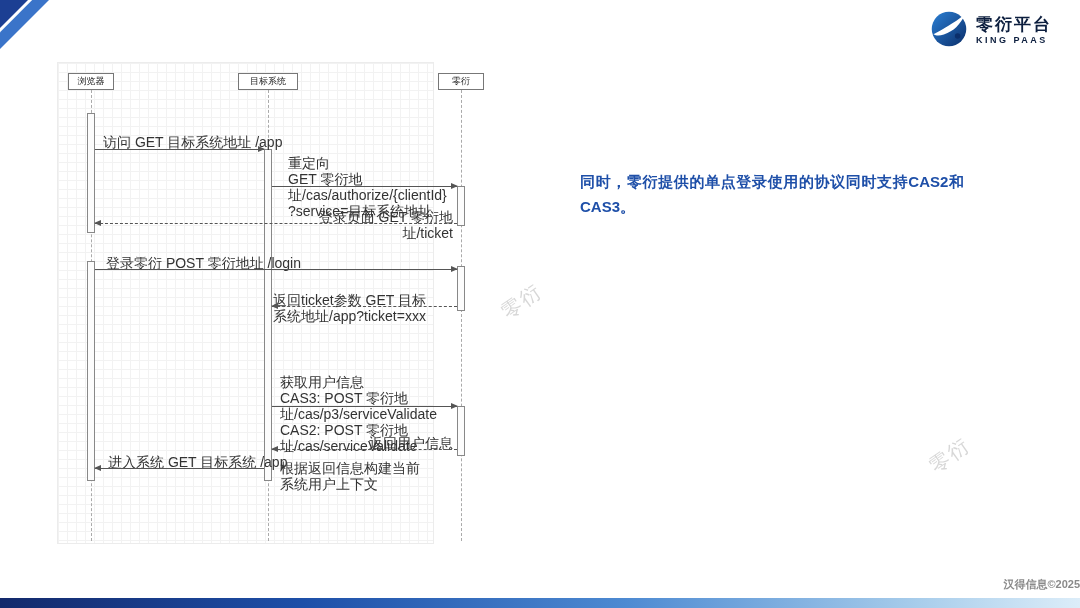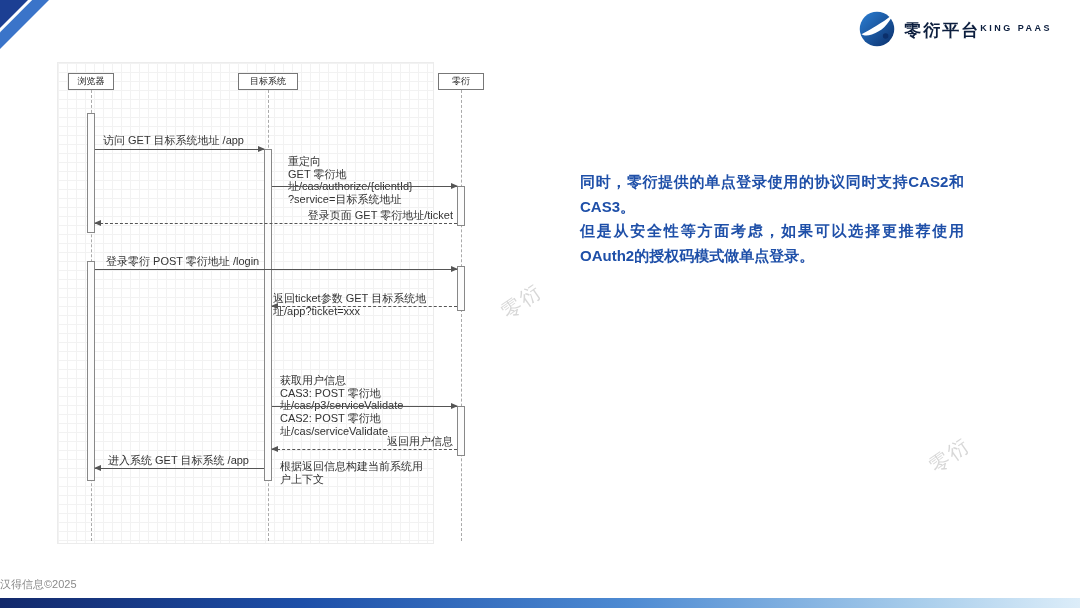--- a/index.html
+++ b/index.html
@@ -16,42 +16,42 @@
   .corner .c2 { position:absolute; inset:0; background:#3a74c9; clip-path:polygon(46% 0,70% 0,0 70%,0 46%); }
 
   
   .title {
     position:absolute; left:64px; top:28px;
     font-size:26px; font-weight:bold; color:#1b50a8; letter-spacing:1px;
   }
 
   
   .logo { position:absolute; right:28px; top:10px; display:flex; align-items:center; gap:8px; }
-  .logo-text { display:flex; flex-direction:row; line-height:1.1;justify-content:space-between; }
+  .logo-text { display:flex; flex-direction:column; line-height:1.1;justify-content:space-between; }
   .logo-name { font-size:17px; font-weight:bold; color:#0c1e3e; letter-spacing:2px; }
   .logo-sub { font-size:9px; font-weight:bold; color:#0c1e3e; letter-spacing:2.5px; margin-top:2px; }
 
   
   .diagram {
     position:absolute; left:57px; top:62px; width:377px; height:482px;
     border:1px solid #ececec; background:#fff;
     background-image:
       linear-gradient(#f2f2f2 1px, transparent 1px),
       linear-gradient(90deg,#f2f2f2 1px, transparent 1px);
     background-size:9px 9px;
   }
   .participant {
     position:absolute; height:17px; line-height:15px; text-align:center;
     border:1px solid #777; background:#fff; font-size:9px; color:#222;
   }
   .lifeline { position:absolute; top:27px; height:451px; width:0; border-left:1px dashed #aaa; }
   .activation { position:absolute; width:8px; border:1px solid #888; background:#fcfcfc; }
 
   .msg-label {
-    position:absolute; font-size:11px; color:#333; line-height:1.15;
+    position:absolute; font-size:14px; color:#333; line-height:1.15;
     white-space:pre-line;
   }
   .msg-label.right { text-align:right; }
   .arrow { position:absolute; height:0; border-top:1px solid #555; }
   .arrow.dashed { border-top-style:dashed; }
   .arrow.to-right::after {
     content:""; position:absolute; right:-1px; top:-4px;
     border-left:7px solid #555; border-top:3.5px solid transparent; border-bottom:3.5px solid transparent;
   }
   .arrow.to-left::before {
@@ -67,22 +67,22 @@
   .desc .strong { color:#1e4fa8; font-weight:bold; }
 
   
   .watermark {
     position:absolute; font-size:20px; color:rgba(110,110,110,0.28);
     transform:rotate(-35deg); letter-spacing:2px; pointer-events:none;
   }
 
   
   .footer-text {
-    position:absolute; left:0; right:0; bottom:16px; text-align:left;
-    font-size:11px; color:#8a8a8a;
+    position:absolute; left:0; right:0; bottom:16px; text-align:right;
+    font-size:11px; color:#8a8a8a;font-weight:bold;
   }
   .bottom-bar {
     position:absolute; left:0; right:0; bottom:0; height:10px;
     background:linear-gradient(90deg,#13296b 0%,#1d4fa8 28%,#4d8ad2 58%,#a8cdeb 85%,#dcedf9 100%);
   }
 </style>
 </head>
 <body>
 
 <div class="slide">
@@ -156,21 +156,20 @@
     <div class="arrow dashed to-left" style="left:214px; top:386px; width:185px;"></div>
 
     <div class="msg-label" style="left:50px; top:391px;">进入系统 GET 目标系统 /app</div>
     <div class="arrow to-left" style="left:37px; top:405px; width:169px;"></div>
 
     <div class="msg-label" style="left:222px; top:397px;">根据返回信息构建当前系统用户上下文</div>
   </div>
 
   <div class="desc">
     <div class="strong">同时，零衍提供的单点登录使用的协议同时支持CAS2和CAS3。</div>
-    <div class="strong">但是从安全性等方面考虑，如果可以选择更推荐使用OAuth2的授权码模式做单点登录。</div>
   </div>
 
   <div class="watermark" style="left:500px; top:288px;">零衍</div>
   <div class="watermark" style="left:928px; top:442px;">零衍</div>
 
   <div class="footer-text">汉得信息©2025</div>
   <div class="bottom-bar"></div>
 
 </div>
 

